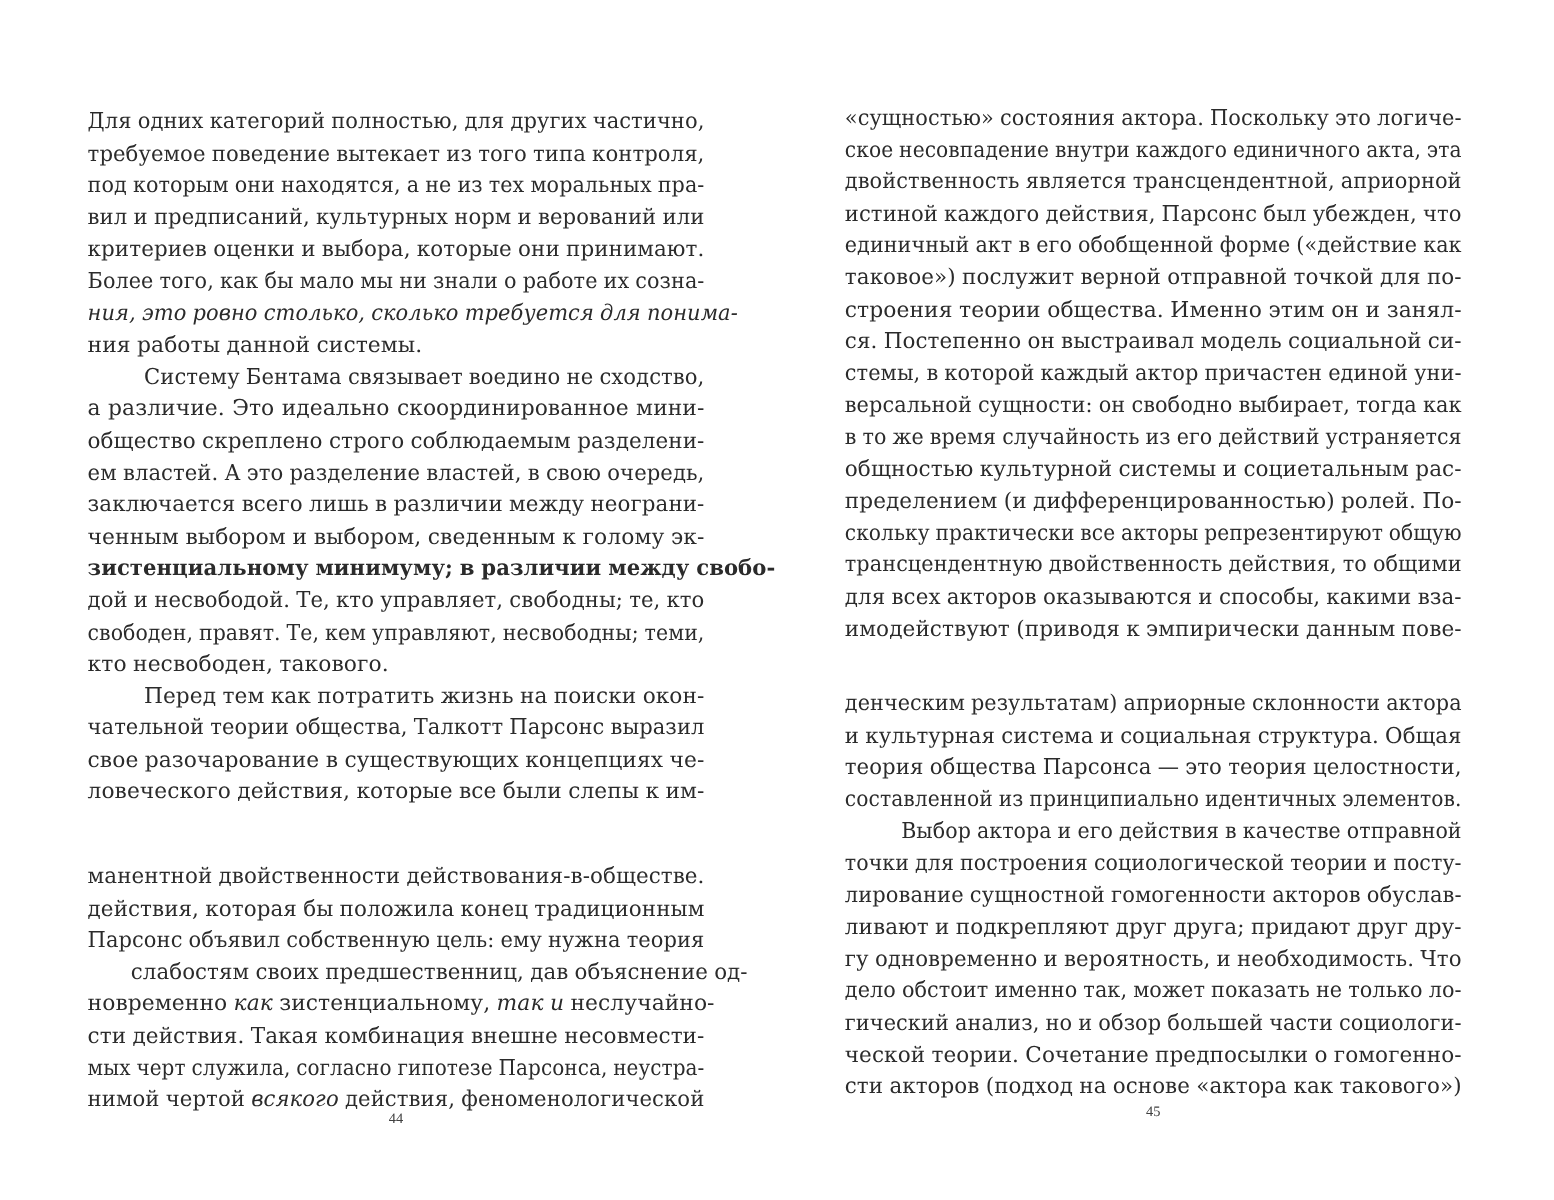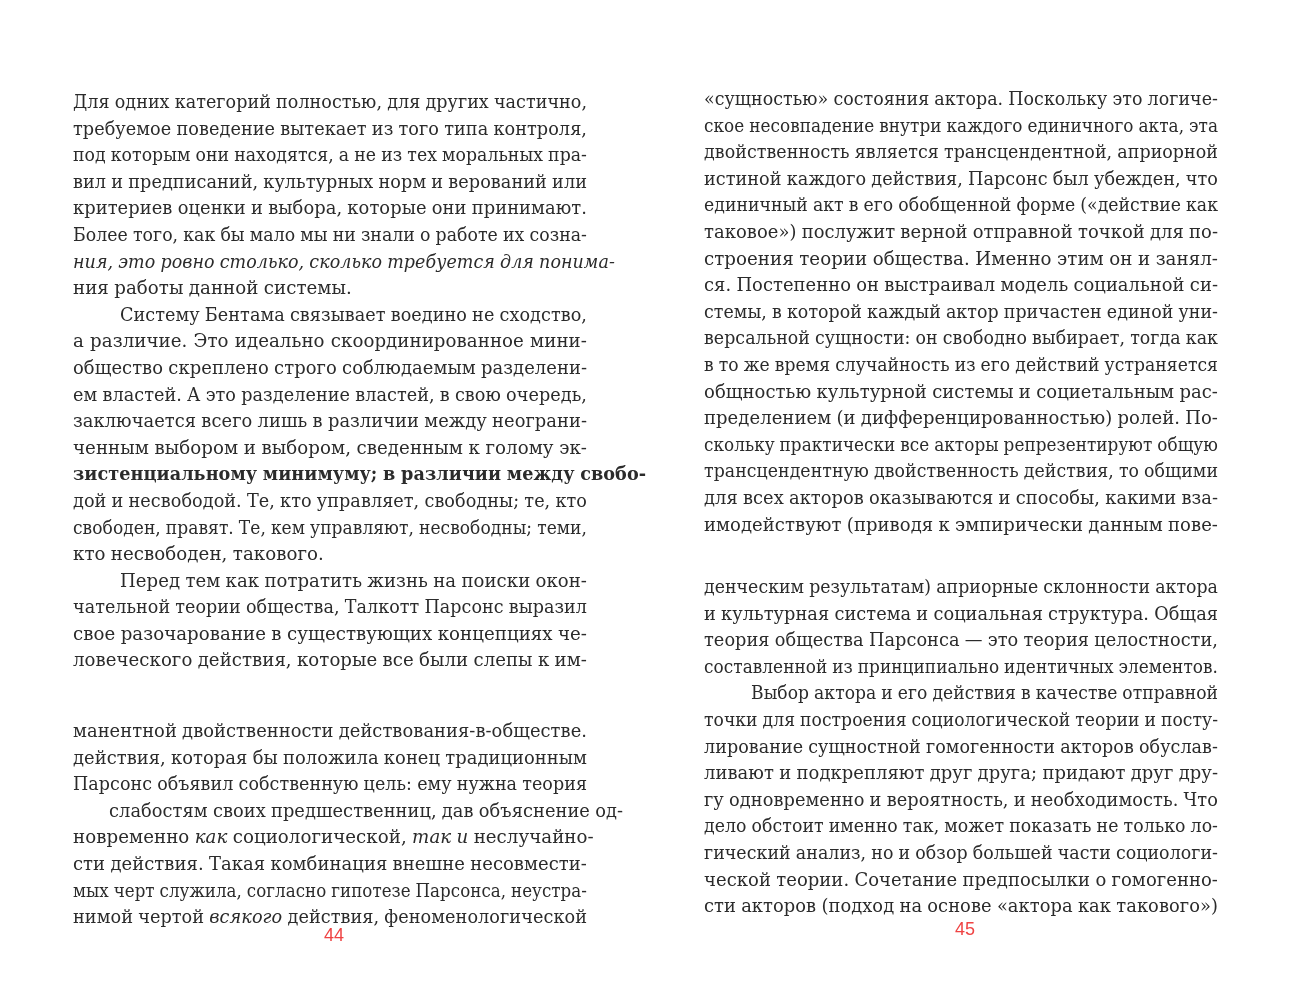--- a/index.html
+++ b/index.html
@@ -47,23 +47,23 @@
     text-align-last: left;
   }
   .line.indent {
     padding-left: 47px;
   }
   .line em {
     font-style: italic;
   }
   .page-number {
     position: absolute;
-    font-family: Liberation Sans, sans-serif;
-    font-size: 18px;
-    color: #ef4444;
+    font-family: Liberation Serif, serif;
+    font-size: 12px;
+    color: #404040;
   }
   .page-left .page-number { left: 324px; top: 925px; }
   .page-right .page-number { left: 331px; top: 919px; }
 </style>
 </head>
 <body>
 
 <div class="page page-left">
   <div class="text-block" id="left-text">
       <span class="line" style="text-align-last: left;"><span style="white-space: nowrap; display: inline-block; transform-origin: left center; transform: scaleX(0.963703); width: 533.359px;">Для одних категорий полностью, для других частично,</span></span>
@@ -85,21 +85,21 @@
       <span class="line" style="text-align-last: left;"><span style="white-space: nowrap; display: inline-block; transform-origin: left center; transform: scaleX(0.938197); width: 547.859px;">свободен, правят. Те, кем управляют, несвободны; теми,</span></span>
       <span class="line last">кто несвободен, такового.</span>
       <span class="line indent" style="text-align-last: left;"><span style="white-space: nowrap; display: inline-block; transform-origin: left center; transform: scaleX(0.993749); width: 469.938px;">Перед тем как потратить жизнь на поиски окон-</span></span>
       <span class="line" style="text-align-last: left;"><span style="white-space: nowrap; display: inline-block; transform-origin: left center; transform: scaleX(0.96407); width: 533.156px;">чательной теории общества, Талкотт Парсонс выразил</span></span>
       <span class="line" style="text-align-last: left;"><span style="white-space: nowrap; display: inline-block; transform-origin: left center; transform: scaleX(0.999089); width: 514.469px;">свое разочарование в существующих концепциях че-</span></span>
       <span class="line" style="text-align-last: left;"><span style="white-space: nowrap; display: inline-block; transform-origin: left center; transform: scaleX(0.995973); width: 516.078px;">ловеческого действия, которые все были слепы к им-</span></span>
       <span class="line" style="text-align-last: left; margin-top: 44px;"><span style="white-space: nowrap; display: inline-block; transform-origin: left center; transform: scaleX(0.982704); width: 523.047px;">манентной двойственности действования-в-обществе.</span></span>
       <span class="line" style="text-align-last: left;"><span style="white-space: nowrap; display: inline-block; transform-origin: left center; transform: scaleX(0.98335); width: 522.703px;">действия, которая бы положила конец традиционным</span></span>
       <span class="line" style="text-align-last: left;"><span style="white-space: nowrap; display: inline-block; transform-origin: left center; transform: scaleX(0.962293); width: 534.141px;">Парсонс объявил собственную цель: ему нужна теория</span></span>
       <span class="line" style="text-align-last: left; margin-left: 36px;"><span style="white-space: nowrap; display: inline-block; transform-origin: left center; transform: scaleX(0.978844); width: 525.109px;">слабостям своих предшественниц, дав объяснение од-</span></span>
-      <span class="line"><span>новременно </span><em>как</em><span> социологической, </span><em>так и</em><span> неслучайно-</span></span>
+      <span class="line"><span>новременно </span><em>как</em><span> зистенциальному, </span><em>так и</em><span> неслучайно-</span></span>
       <span class="line" style="text-align-last: left;"><span style="white-space: nowrap; display: inline-block; transform-origin: left center; transform: scaleX(0.988016); width: 520.234px;">сти действия. Такая комбинация внешне несовмести-</span></span>
       <span class="line" style="text-align-last: left;"><span style="white-space: nowrap; display: inline-block; transform-origin: left center; transform: scaleX(0.916757); width: 560.672px;">мых черт служила, согласно гипотезе Парсонса, неустра-</span></span>
       <span class="line" style="text-align-last: left;"><span style="white-space: nowrap; display: inline-block; transform-origin: left center; transform: scaleX(0.971702); width: 528.969px;"><span>нимой чертой </span><em>всякого</em><span> действия, феноменологической</span></span></span>
     </div>
   <div class="page-number">44</div>
 </div>
 
 <div class="page page-right">
   <div class="text-block" id="right-text">
       <span class="line" style="text-align-last: left;"><span style="white-space: nowrap; display: inline-block; transform-origin: left center; transform: scaleX(0.958592); width: 536.203px;">«сущностью» состояния актора. Поскольку это логиче-</span></span>

